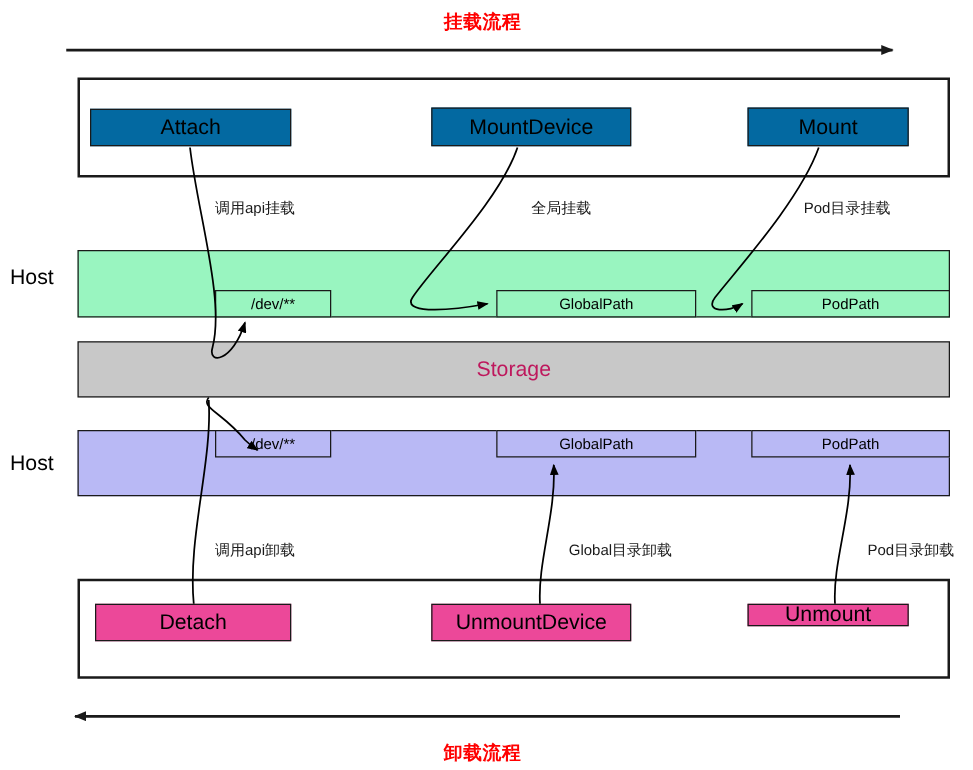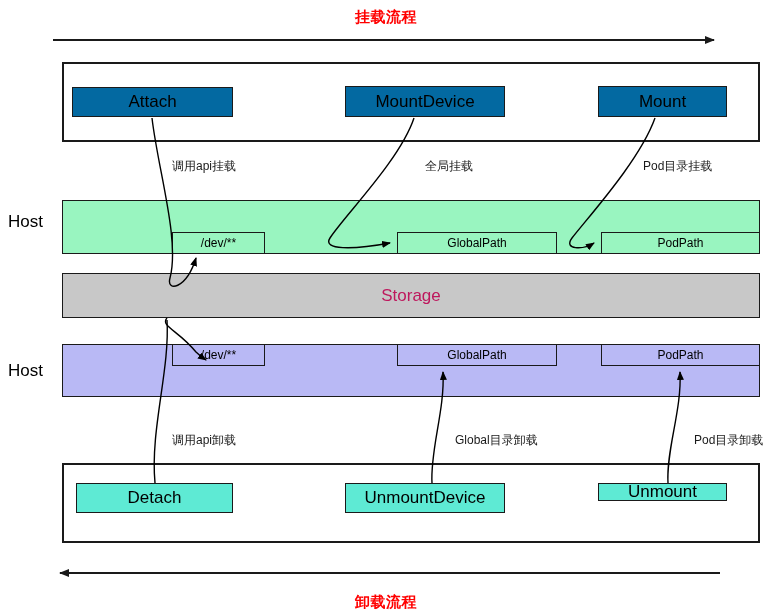--- a/index.html
+++ b/index.html
@@ -39,21 +39,21 @@
     border: 1.5px solid #1a1a1a;
     box-sizing: border-box;
     display: flex;
     align-items: center;
     justify-content: center;
     font-size: 17px;
     color: #000000;
     white-space: nowrap;
   }
   .stage-green { background: #0369a1; }
-  .stage-purple { background: #5eead4; }
+  .stage-purple { background: #ec4899; }
 
   
   .band {
     border: 1.5px solid #1a1a1a;
     box-sizing: border-box;
   }
   .band-green  { background: #99F5C0; }
   .band-gray   { background: #C8C8C8; }
   .band-purple { background: #B9B9F5; }
 

